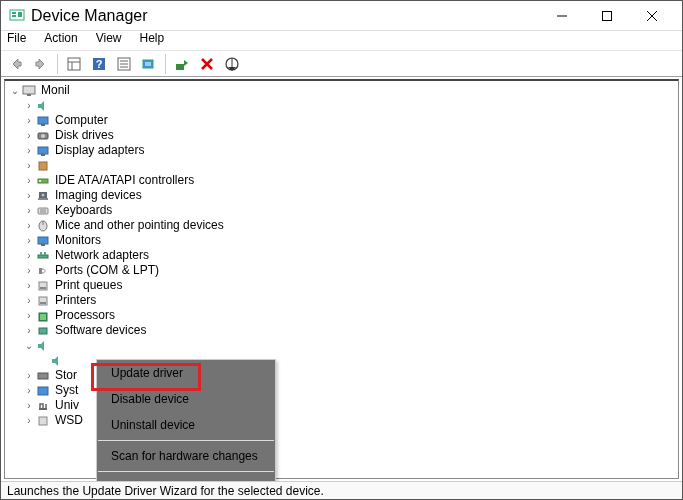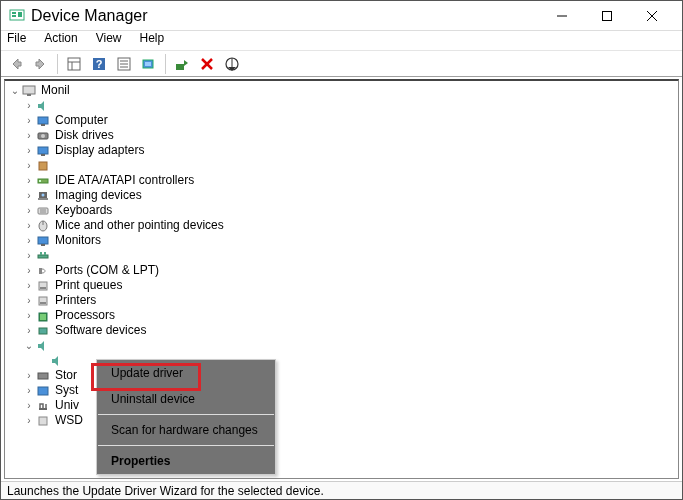--- a/index.html
+++ b/index.html
@@ -247,20 +247,21 @@
         </div>
         <div class="tree-row indent1">
           <span class="expander">›</span>
           <span class="node-icon">
             <svg viewBox="0 0 14 12">
               <rect x="2" y="5" width="10" height="3" fill="#5a8" stroke="#375"></rect>
               <rect x="4" y="2" width="2" height="3" fill="#5a8"></rect>
               <rect x="8" y="2" width="2" height="3" fill="#5a8"></rect>
             </svg>
           </span>
+          <span>Network adapters</span>
         </div>
         <div class="tree-row indent1">
           <span class="expander">›</span>
           <span class="node-icon">
             <svg viewBox="0 0 14 12">
               <rect x="3" y="3" width="3" height="6" fill="#888"></rect>
               <path d="M6 4 C10 4 10 8 6 8" fill="none" stroke="#888"></path>
             </svg>
           </span>
           <span>Ports (COM &amp; LPT)</span>
@@ -358,20 +359,21 @@
             </svg>
           </span>
           <span>WSD</span>
         </div>
       </div>
   </div>
 </div>
 
 <div class="context-menu">
   <div class="item">Update driver</div>
+  <div class="item">Disable device</div>
   <div class="item">Uninstall device</div>
   <div class="sep"></div>
   <div class="item">Scan for hardware changes</div>
   <div class="sep"></div>
   <div class="item bold">Properties</div>
 </div>
 
 <div class="highlight-box"></div>
 
 <div class="statusbar">

